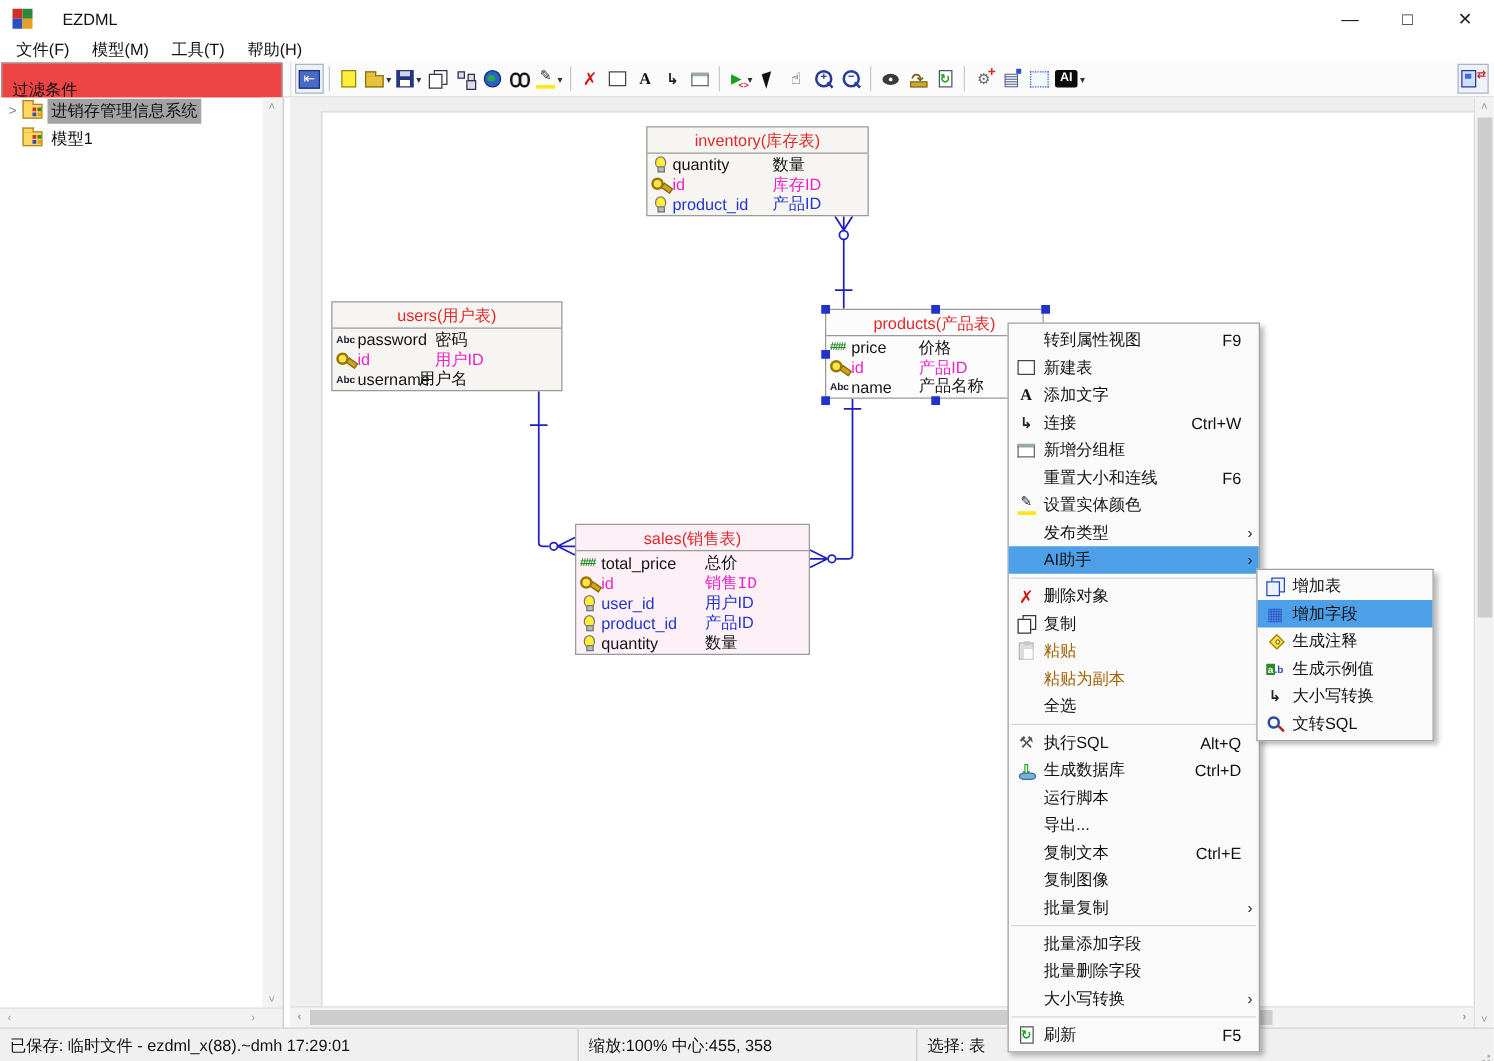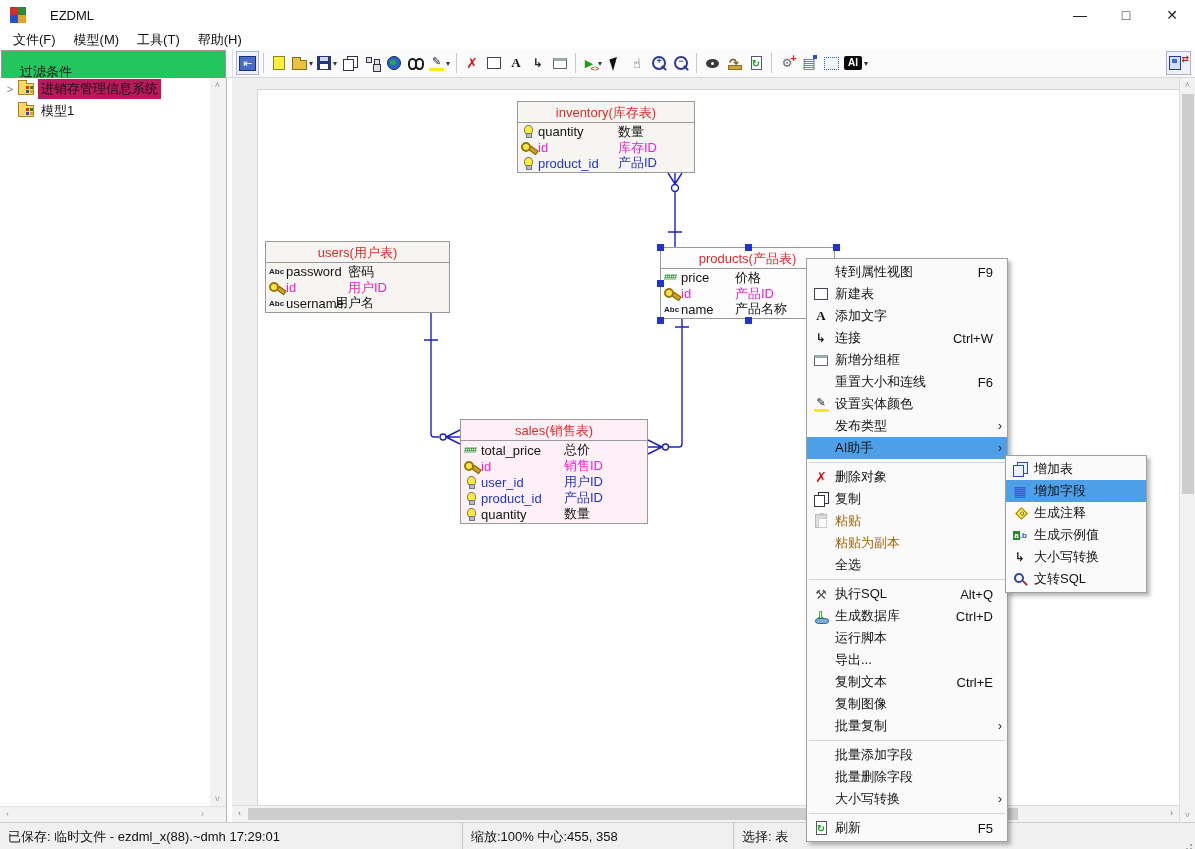--- a/index.html
+++ b/index.html
@@ -15,21 +15,21 @@
 .appicon i:nth-child(3){left:0;top:8px;background:#2a50c8}
 .appicon i:nth-child(4){left:8px;top:8px;background:#e8a020}
 .apptitle{margin-left:24px;font-size:13px}
 .wincontrols{position:absolute;right:0;top:0;height:30px;display:flex}
 .wincontrols span{width:46px;height:30px;display:flex;align-items:center;justify-content:center;font-size:14px;color:#222;cursor:default}
 
 .menubar{position:absolute;left:0;top:30px;width:100%;height:19px;background:#fff;display:flex;align-items:center;padding-left:4px}
 .menubar span{padding:0 9px;font-size:13px}
 
 .toprow{position:absolute;left:0;top:49px;width:100%;height:29px;background:#fbfbfb;border-bottom:1px solid #d8d8d8}
-.filterbox{position:absolute;left:1px;top:1px;width:225px;height:44px;border:1px solid #9a9a9a;background:#22c55e;padding:0 18px;font-size:13px;font-family:inherit;color:#111}
+.filterbox{position:absolute;left:1px;top:1px;width:225px;height:44px;border:1px solid #9a9a9a;background:#ef4444;padding:0 8px;font-size:13px;font-family:inherit;color:#111}
 .toolbar{position:absolute;left:232px;top:0;height:28px;display:flex;align-items:center;border-left:1px solid #e0e0e0;padding-left:3px}
 .toolbar-right{position:absolute;right:4px;top:0;height:28px;display:flex;align-items:center}
 .tsep{width:1px;height:20px;background:#c9c9c9;margin:0 4px}
 .tbtn{height:24px;min-width:22px;display:flex;align-items:center;justify-content:center;padding:0 2px;position:relative}
 .tbtn.framed{border:1px solid #aab4c8;background:#eef1f8}
 .dd{font-size:8px;color:#333;margin-left:2px}
 .tbi{display:inline-flex;align-items:center;justify-content:center;position:relative}
 
 .i-panel-toggle-icon{width:17px;height:15px;background:#4a6ac8;border:1px solid #16307a;color:#fff;font-size:11px}
 .i-panel-toggle-icon::before{content:"⇤";line-height:13px}
@@ -107,21 +107,21 @@
 .i-add-field-icon::before{content:"▦";color:#3355cc;font-size:14px}
 
 .main{position:absolute;left:0;top:78px;width:100%;height:744px}
 .treepanel{position:absolute;left:0;top:0;width:227px;height:744px;background:#fff;border-right:1px solid #b8b8b8}
 .treeitem{display:flex;align-items:center;height:22px;padding-left:4px;position:relative}
 .expander{width:12px;color:#888;font-size:11px;text-align:center}
 .i-model-folder-icon{width:16px;height:12px;background:#ffd95e;border:1px solid #a8822a;position:relative;margin:0 4px 0 2px;flex:none}
 .i-model-folder-icon::before{content:"";position:absolute;left:-1px;top:-4px;width:7px;height:3px;background:#ffd95e;border:1px solid #a8822a;border-bottom:none}
 .i-model-folder-icon::after{content:"";position:absolute;right:4px;top:2px;width:3px;height:3px;background:#d03030;box-shadow:4px 0 0 #2a8a2a,0 4px 0 #2a50c8,4px 4px 0 #e8a020}
 .treelabel{padding:1px 3px;font-size:13px;white-space:nowrap}
-.treeitem.selected .treelabel{background:#be185d}
+.treeitem.selected .treelabel{background:#a3a3a3}
 
 .sb{position:absolute;background:#f2f2f2}
 .sb .arrow{position:absolute;color:#9a9a9a;font-size:9px;line-height:14px;width:15px;text-align:center}
 .sb .thumb{position:absolute;background:#cdcdcd}
 .tree-vsb{left:210px;top:0;width:16px;height:728px}
 .tree-hsb{left:0;top:728px;width:226px;height:16px;border-top:1px solid #e0e0e0}
 .canvas{position:absolute;left:232px;top:0;width:947px;height:727px;background:#efefef;overflow:hidden}
 .paper{position:absolute;left:25px;top:11px;right:0;bottom:0;background:#fff;border-left:1px solid #d5d5d5;border-top:1px solid #d5d5d5}
 .canvas-hsb{left:232px;top:727px;width:947px;height:17px;border-top:1px solid #ddd}
 .canvas-vsb{left:1179px;top:0;width:16px;height:744px;border-left:1px solid #ddd}
@@ -406,21 +406,21 @@
             <div class="entity-title">sales(销售表)</div>
             <div class="fields">
               <div class="field-row">
                 <span class="fi fi-num"></span>
                 <span class="f-name c-black">total_price</span>
                 <span class="f-cname c-black" style="left: 103px;">总价</span>
               </div>
               <div class="field-row">
                 <span class="fi fi-key"></span>
                 <span class="f-name c-magenta">id</span>
-                <span class="f-cname c-magenta" style="left: 103px;">销售ID</span>
+                <span class="f-cname c-magenta" style="left: 103px; font-family: Liberation Mono, monospace;">销售ID</span>
               </div>
               <div class="field-row">
                 <span class="fi fi-bulb"></span>
                 <span class="f-name c-blue">user_id</span>
                 <span class="f-cname c-blue" style="left: 103px;">用户ID</span>
               </div>
               <div class="field-row">
                 <span class="fi fi-bulb"></span>
                 <span class="f-name c-blue">product_id</span>
                 <span class="f-cname c-blue" style="left: 103px;">产品ID</span>

